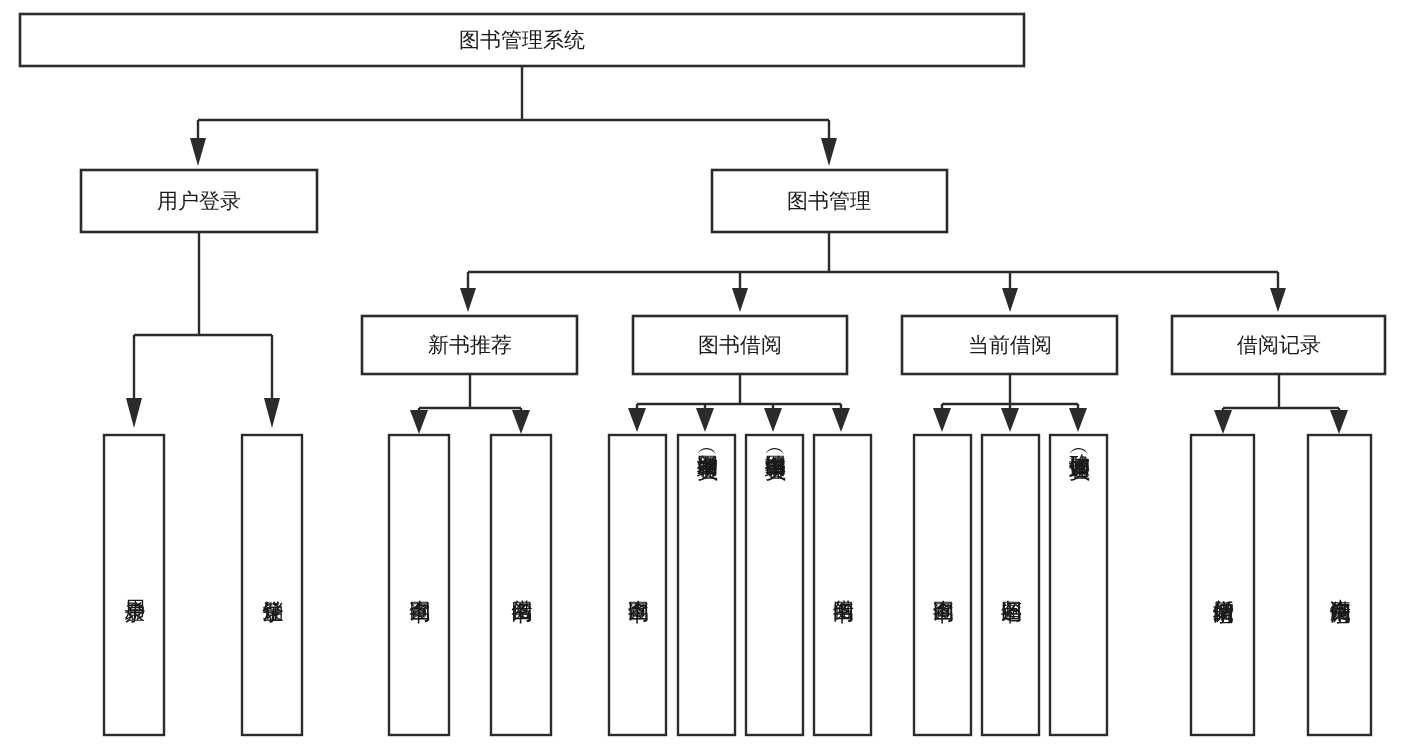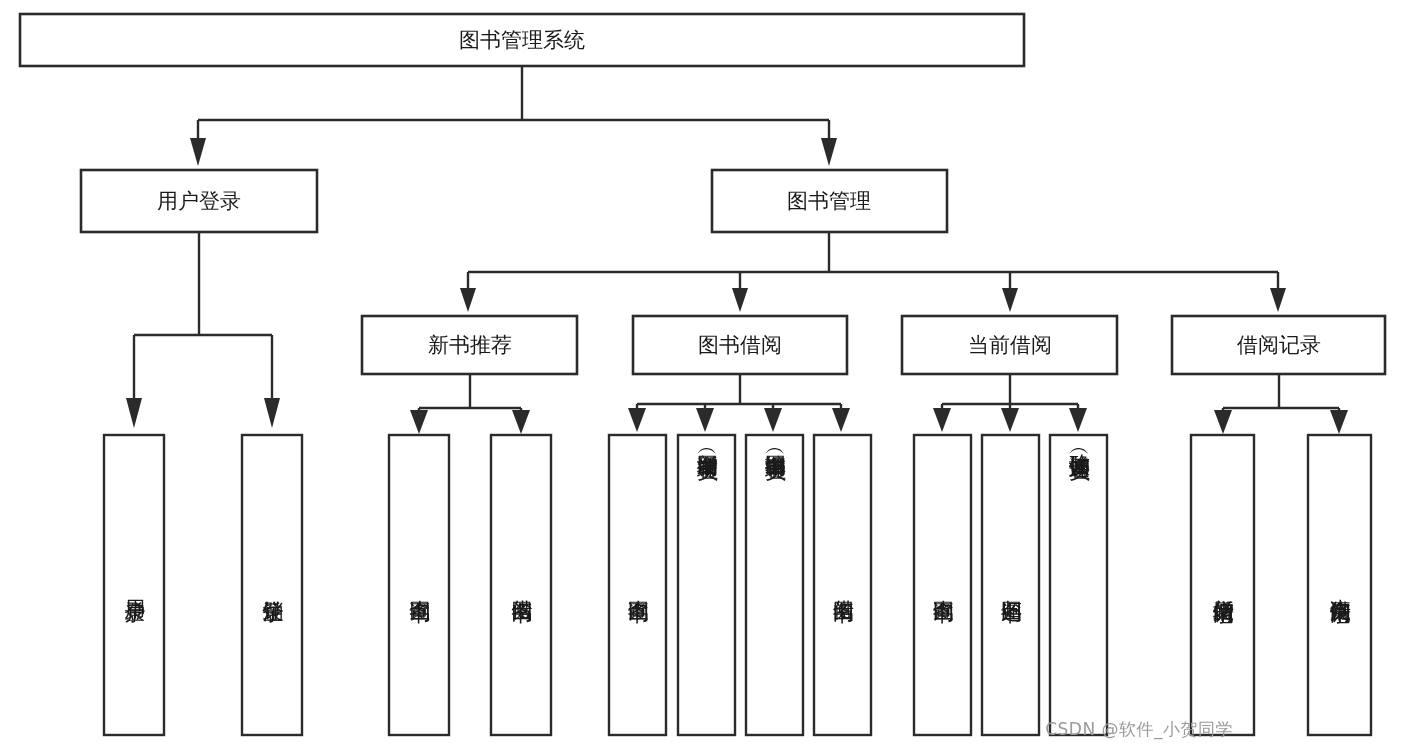--- a/index.html
+++ b/index.html
@@ -237,15 +237,14 @@
     <span class="leaf-label">确认归还（管理员）</span>
   </div>
 
   <div class="leaf-label-wrap" style="left:1191px; top:435px; width:63px; height:300px;">
     <span class="leaf-label">新增借阅记录</span>
   </div>
   <div class="leaf-label-wrap" style="left:1308px; top:435px; width:63px; height:300px;">
     <span class="leaf-label">查询借阅记录</span>
   </div>
 
-  <div class="watermark">CSDN @软件_小贺同学</div>
 
 </div>
 
 </body></html>

